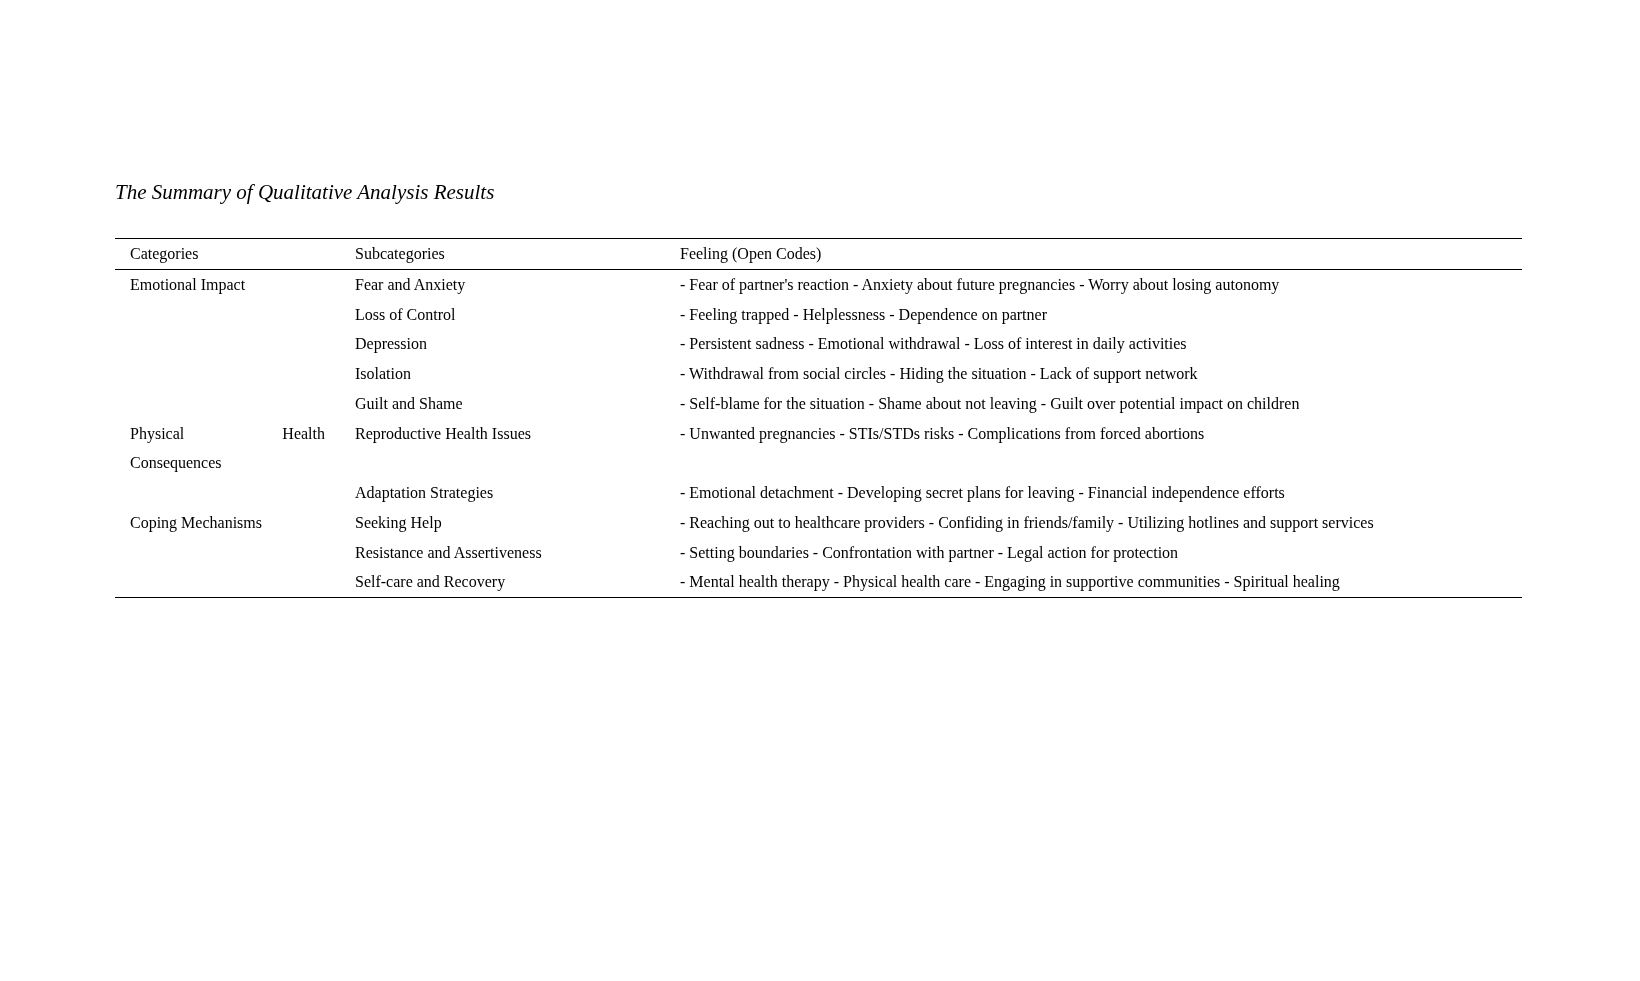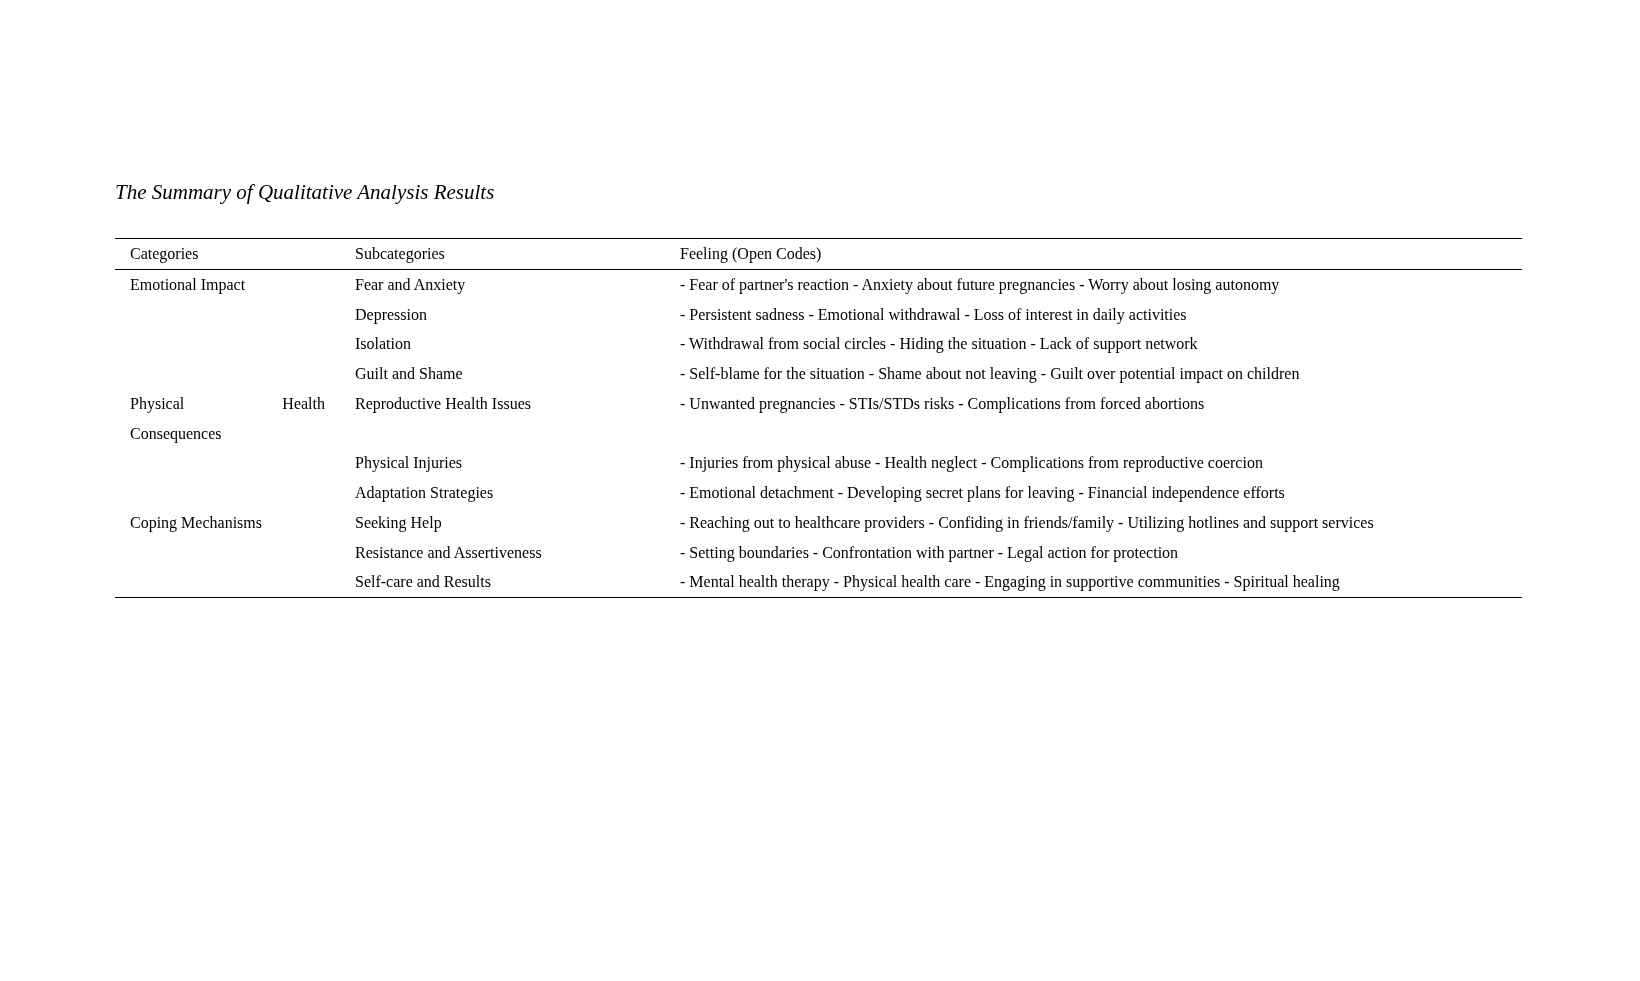--- a/index.html
+++ b/index.html
@@ -90,20 +90,25 @@
         <th>Feeling (Open Codes)</th>
       </tr>
     </thead>
     <tbody id="table-body">
   <tr>
     <td class="cat-cell">Emotional Impact</td>
     <td class="subcat-cell">Fear and Anxiety</td>
     <td class="concepts-cell">- Fear of partner's reaction - Anxiety about future pregnancies - Worry about losing autonomy</td>
   </tr>
 
+  <tr>
+    <td class="cat-cell"></td>
+    <td class="subcat-cell">Loss of Control</td>
+    <td class="concepts-cell">- Feeling trapped - Helplessness - Dependence on partner</td>
+  </tr>
 
   <tr>
     <td class="cat-cell"></td>
     <td class="subcat-cell">Depression</td>
     <td class="concepts-cell">- Persistent sadness - Emotional withdrawal - Loss of interest in daily activities</td>
   </tr>
 
   <tr>
     <td class="cat-cell"></td>
     <td class="subcat-cell">Isolation</td>
@@ -115,25 +120,20 @@
     <td class="subcat-cell">Guilt and Shame</td>
     <td class="concepts-cell">- Self-blame for the situation - Shame about not leaving - Guilt over potential impact on children</td>
   </tr>
 
   <tr>
     <td class="cat-cell">Physical Health Consequences</td>
     <td class="subcat-cell">Reproductive Health Issues</td>
     <td class="concepts-cell">- Unwanted pregnancies - STIs/STDs risks - Complications from forced abortions</td>
   </tr>
 
-  <tr>
-    <td class="cat-cell"></td>
-    <td class="subcat-cell">Physical Injuries</td>
-    <td class="concepts-cell">- Injuries from physical abuse - Health neglect - Complications from reproductive coercion</td>
-  </tr>
 
   <tr>
     <td class="cat-cell"></td>
     <td class="subcat-cell">Adaptation Strategies</td>
     <td class="concepts-cell">- Emotional detachment - Developing secret plans for leaving - Financial independence efforts</td>
   </tr>
 
   <tr>
     <td class="cat-cell">Coping Mechanisms</td>
     <td class="subcat-cell">Seeking Help</td>
@@ -141,19 +141,19 @@
   </tr>
 
   <tr>
     <td class="cat-cell"></td>
     <td class="subcat-cell">Resistance and Assertiveness</td>
     <td class="concepts-cell">- Setting boundaries - Confrontation with partner - Legal action for protection</td>
   </tr>
 
   <tr>
     <td class="cat-cell"></td>
-    <td class="subcat-cell">Self-care and Results</td>
+    <td class="subcat-cell">Self-care and Recovery</td>
     <td class="concepts-cell">- Mental health therapy - Physical health care - Engaging in supportive communities - Spiritual healing</td>
   </tr>
 </tbody>
   </table>
 
 </div>
 
 </body></html>

